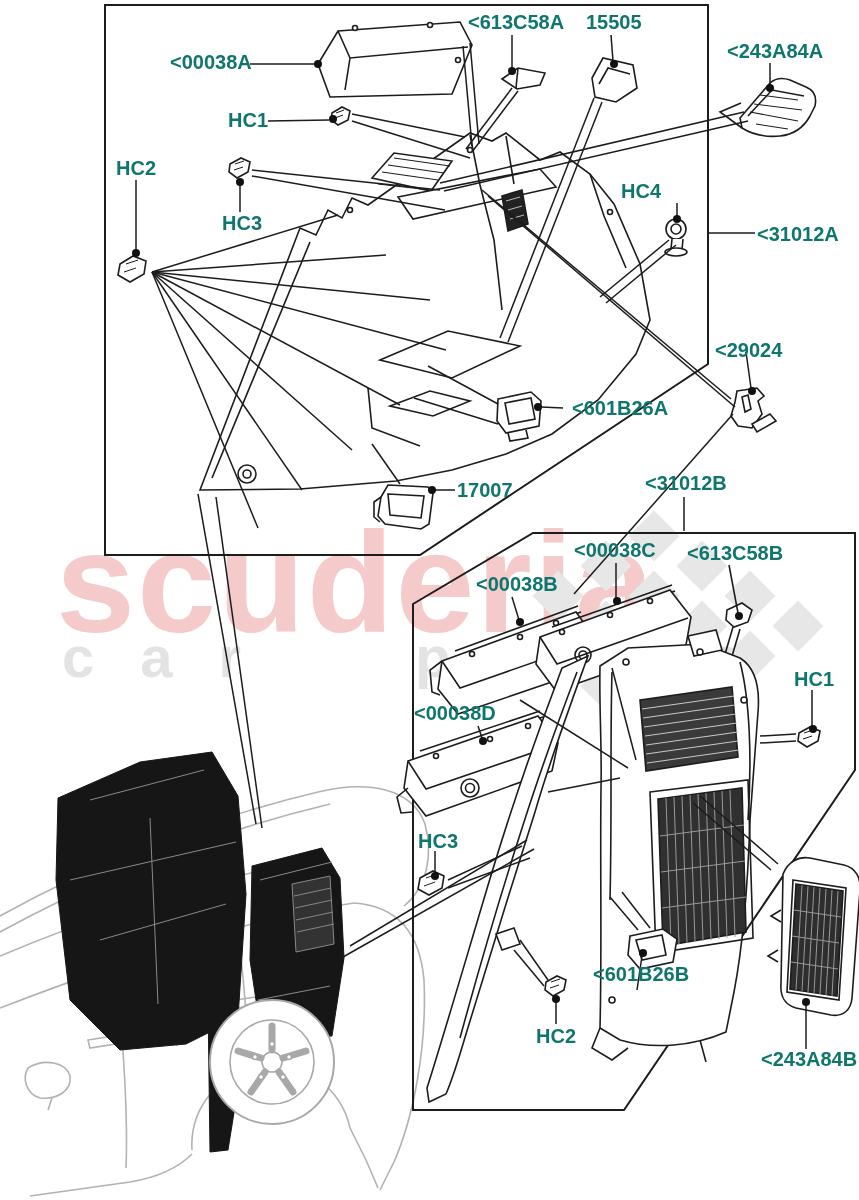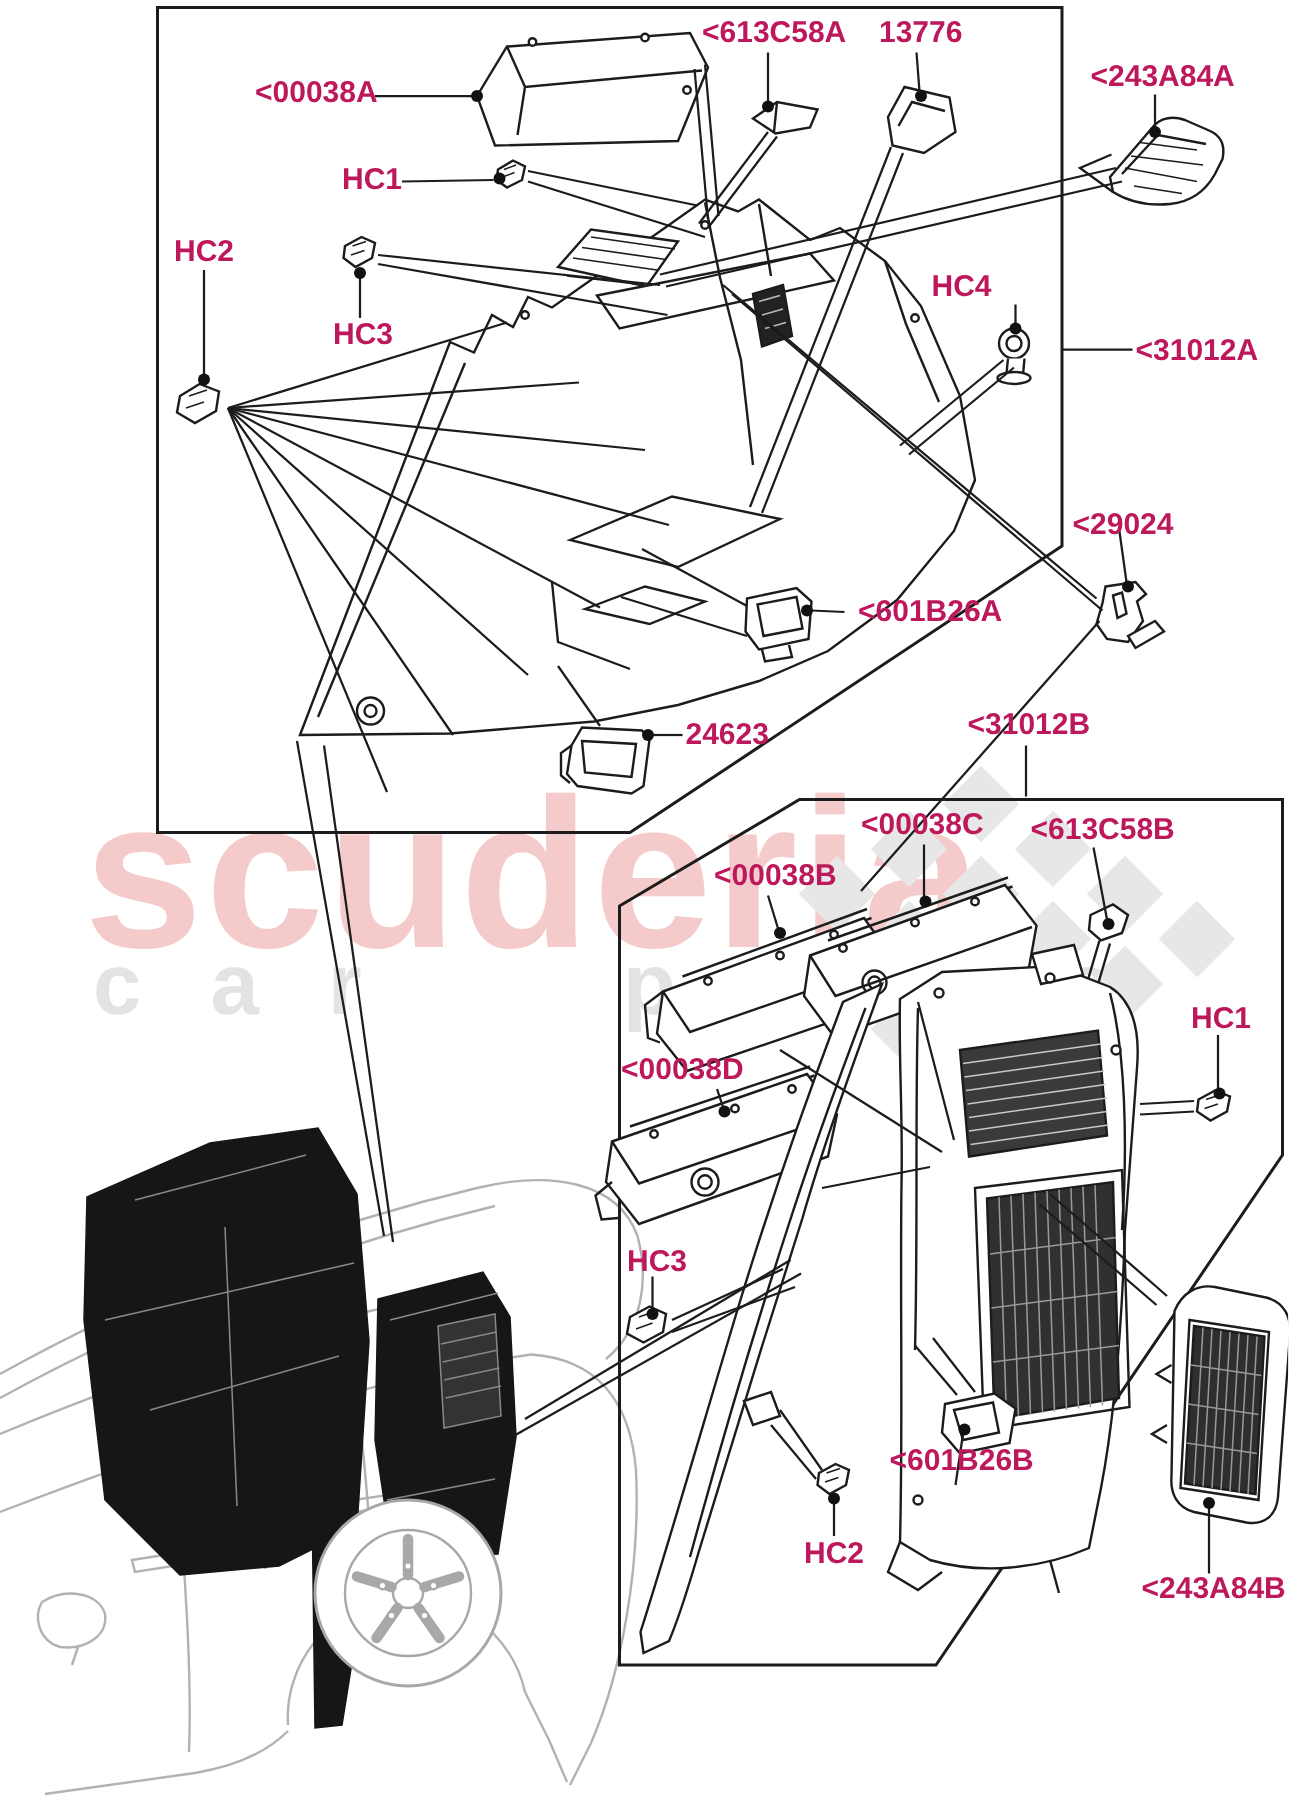--- a/index.html
+++ b/index.html
@@ -5,21 +5,21 @@
   html,body{margin:0;padding:0;background:#ffffff;}
   #stage{position:relative;width:859px;height:1200px;overflow:hidden;background:#ffffff;
          font-family:"Liberation Sans",sans-serif;}
   .wm-brand{position:absolute;left:56px;top:512px;z-index:0;
             font-size:142px;font-weight:bold;letter-spacing:2px;line-height:1;
             color:#f5caca;user-select:none;}
   .wm-tag{position:absolute;left:62px;top:628px;z-index:0;
           font-size:58px;font-weight:bold;line-height:1;
           letter-spacing:46px;word-spacing:66px;color:#e3e3e3;user-select:none;}
   svg#art{position:absolute;left:0;top:0;z-index:1;}
-  .lbl{position:absolute;z-index:2;font-size:20px;font-weight:bold;color:#be185d;
+  .lbl{position:absolute;z-index:2;font-size:20px;font-weight:bold;color:#0f766e;
        white-space:nowrap;line-height:1;}
 </style>
 </head>
 <body>
 
 <div id="stage">
 
   <div class="wm-brand">scuderia</div>
   <div class="wm-tag">car parts</div>
 
@@ -438,27 +438,27 @@
       <circle cx="556" cy="999" r="4"></circle>
         <circle cx="806" cy="1002" r="4"></circle>
     </g>
   </svg>
 
   <div class="lbl" style="left:170px;top:52px">&lt;00038A</div>
   <div class="lbl" style="left:228px;top:110px">HC1</div>
   <div class="lbl" style="left:116px;top:158px">HC2</div>
   <div class="lbl" style="left:222px;top:213px">HC3</div>
   <div class="lbl" style="left:468px;top:12px">&lt;613C58A</div>
-  <div class="lbl" style="left:586px;top:12px">13776</div>
+  <div class="lbl" style="left:586px;top:12px">15505</div>
   <div class="lbl" style="left:727px;top:41px">&lt;243A84A</div>
   <div class="lbl" style="left:621px;top:181px">HC4</div>
   <div class="lbl" style="left:757px;top:224px">&lt;31012A</div>
   <div class="lbl" style="left:715px;top:340px">&lt;29024</div>
   <div class="lbl" style="left:572px;top:398px">&lt;601B26A</div>
-  <div class="lbl" style="left:457px;top:480px">24623</div>
+  <div class="lbl" style="left:457px;top:480px">17007</div>
   <div class="lbl" style="left:645px;top:473px">&lt;31012B</div>
   <div class="lbl" style="left:476px;top:574px">&lt;00038B</div>
   <div class="lbl" style="left:574px;top:540px">&lt;00038C</div>
   <div class="lbl" style="left:687px;top:543px">&lt;613C58B</div>
   <div class="lbl" style="left:794px;top:669px">HC1</div>
   <div class="lbl" style="left:414px;top:703px">&lt;00038D</div>
   <div class="lbl" style="left:418px;top:831px">HC3</div>
   <div class="lbl" style="left:593px;top:964px">&lt;601B26B</div>
   <div class="lbl" style="left:536px;top:1026px">HC2</div>
   <div class="lbl" style="left:761px;top:1049px">&lt;243A84B</div>

